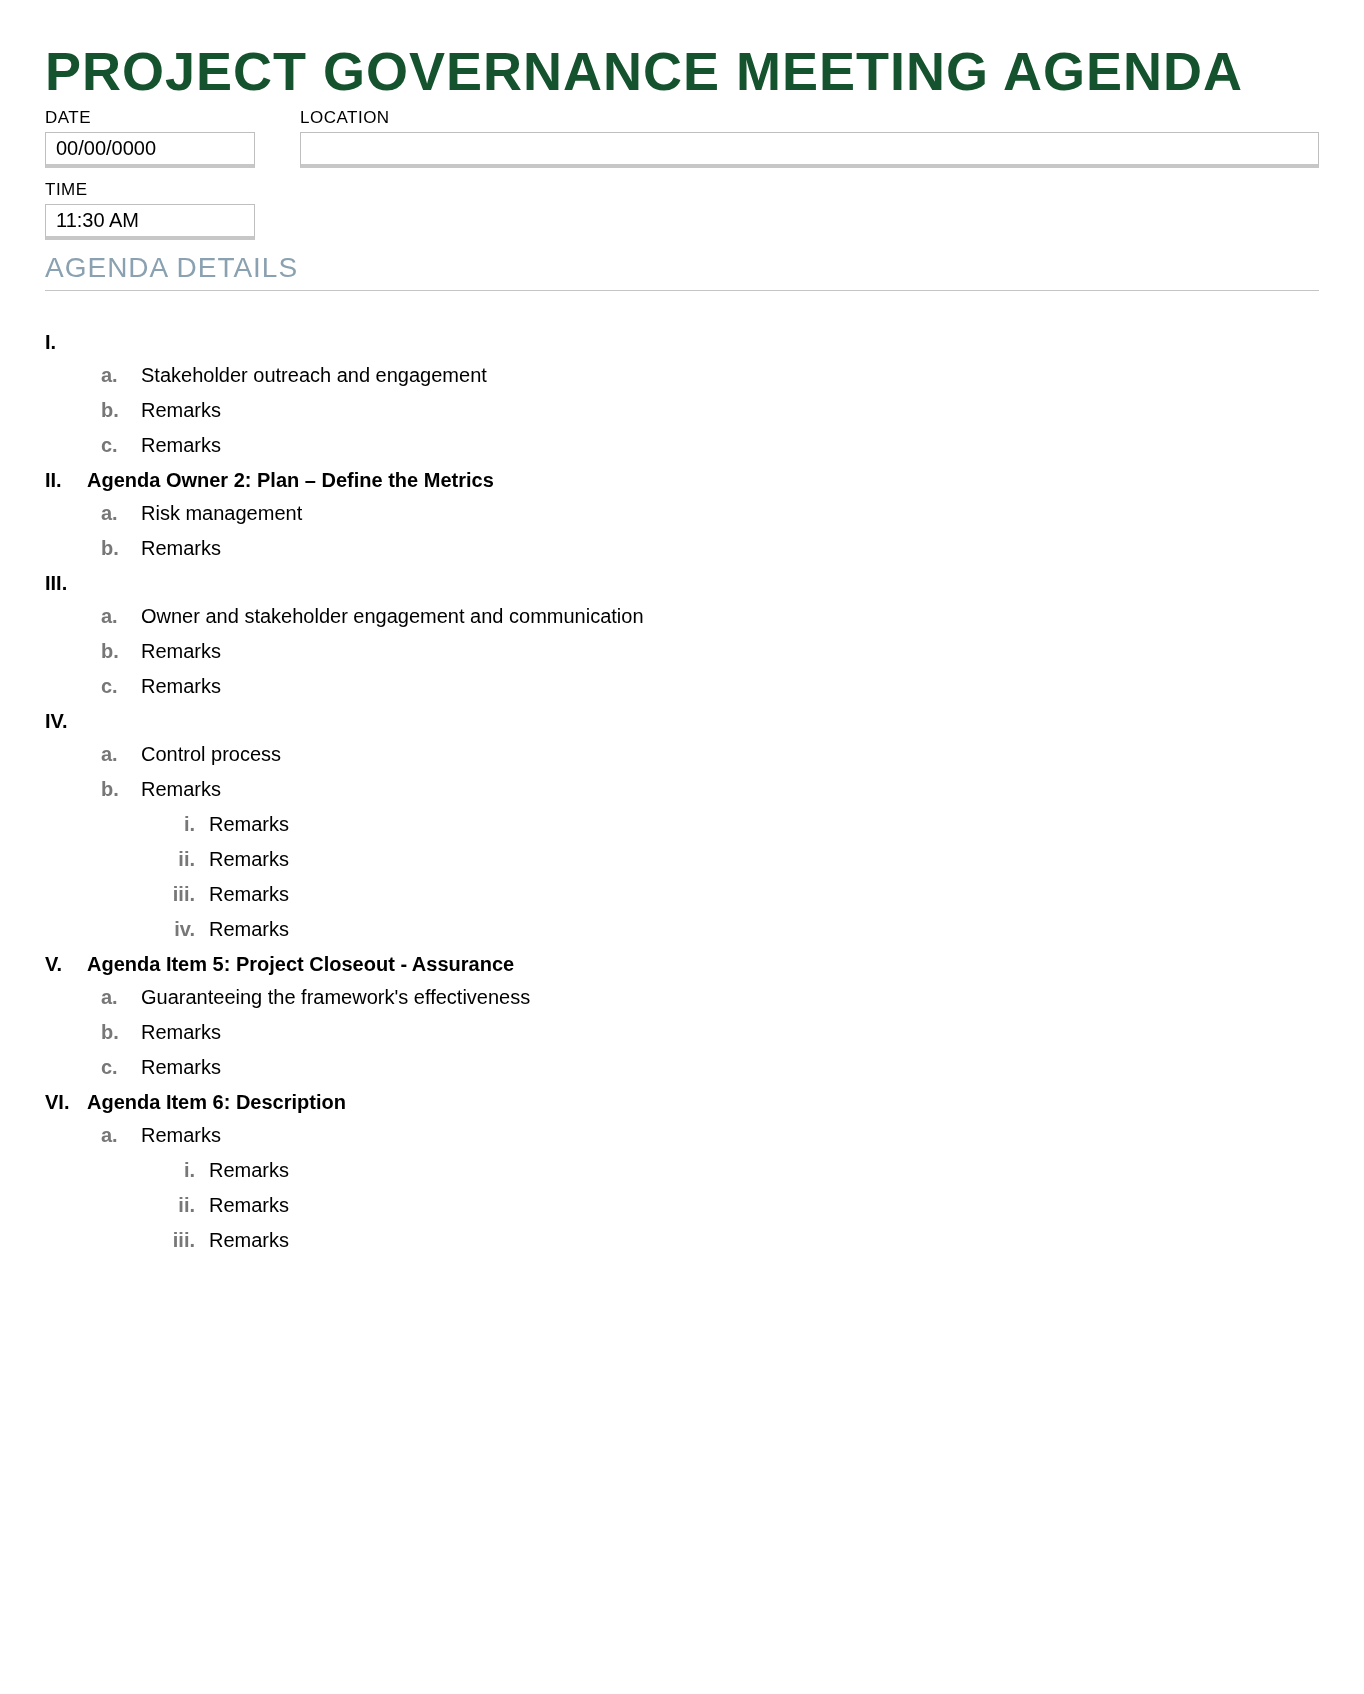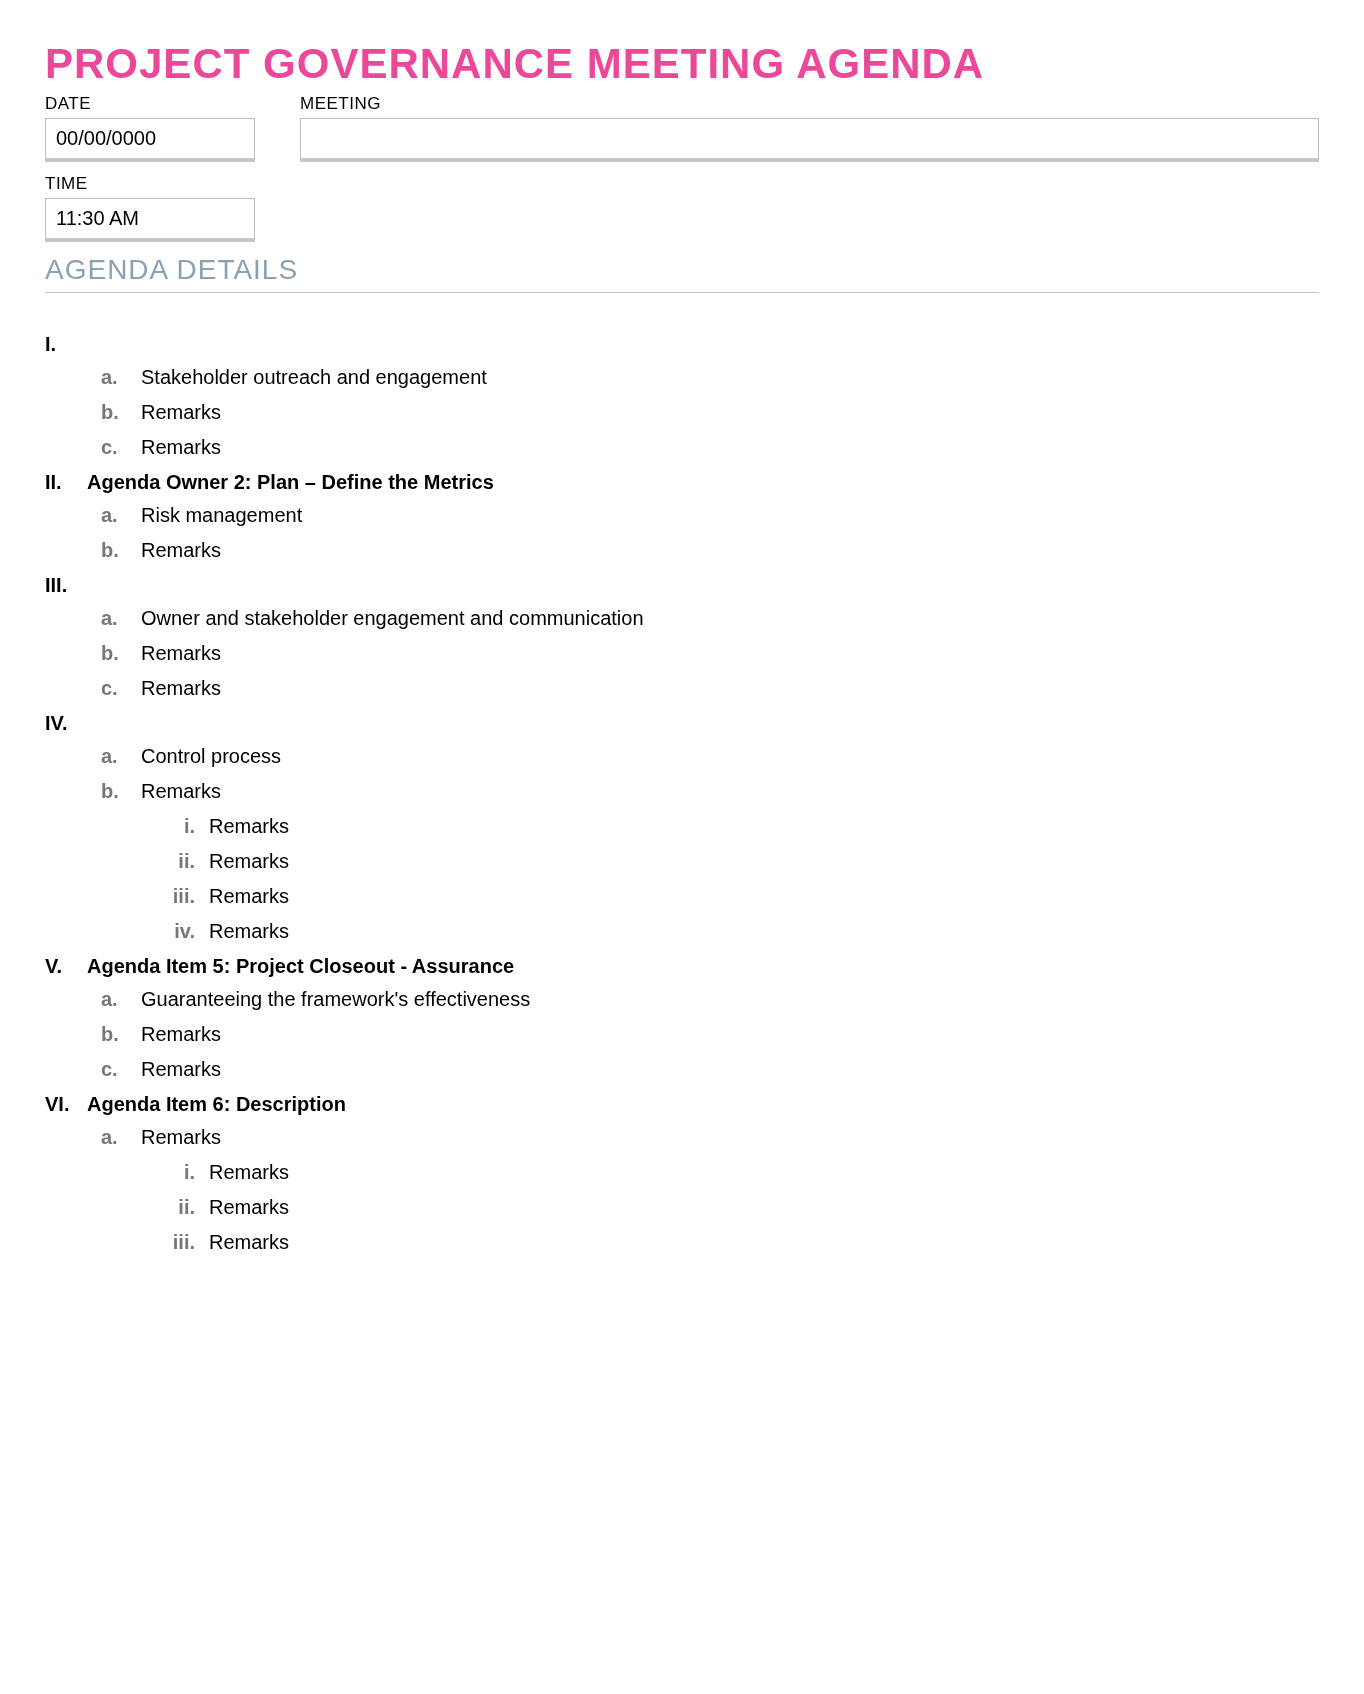--- a/index.html
+++ b/index.html
@@ -5,42 +5,42 @@
   * { box-sizing: border-box; }
   body {
     margin: 0;
     padding: 40px 45px;
     font-family: "Century Gothic", "Segoe UI", Arial, sans-serif;
     background: #fff;
     color: #000;
     width: 1364px;
   }
   .title {
-    font-size: 42px;
+    font-size: 54px;
     font-weight: 700;
-    color: #ec4899;
+    color: #14532d;
     letter-spacing: 1px;
     margin: 0 0 6px 0;
   }
   .meta-row {
     display: flex;
     gap: 45px;
     margin-bottom: 12px;
   }
   .meta-col-narrow { width: 210px; }
   .meta-col-wide  { flex: 1; }
   .meta-label {
     font-size: 17px;
     letter-spacing: 0.5px;
     margin-bottom: 4px;
   }
   .meta-input {
     border: 1px solid #bfbfbf;
     border-bottom: 4px solid #c7c7c7;
-    height: 44px;
+    height: 36px;
     padding: 6px 10px;
     font-size: 20px;
     font-family: inherit;
     background: #fff;
     display:flex;
     align-items:center;
   }
   .section-header {
     font-size: 28px;
     color: #8aa1b1;
@@ -122,21 +122,21 @@
 <body>
 
 <h1 class="title">PROJECT GOVERNANCE MEETING AGENDA</h1>
 
 <div class="meta-row">
   <div class="meta-col-narrow">
     <div class="meta-label">DATE</div>
     <div class="meta-input">00/00/0000</div>
   </div>
   <div class="meta-col-wide">
-    <div class="meta-label">MEETING</div>
+    <div class="meta-label">LOCATION</div>
     <div class="meta-input"></div>
   </div>
 </div>
 
 <div class="meta-row">
   <div class="meta-col-narrow">
     <div class="meta-label">TIME</div>
     <div class="meta-input">11:30 AM</div>
   </div>
 </div>

